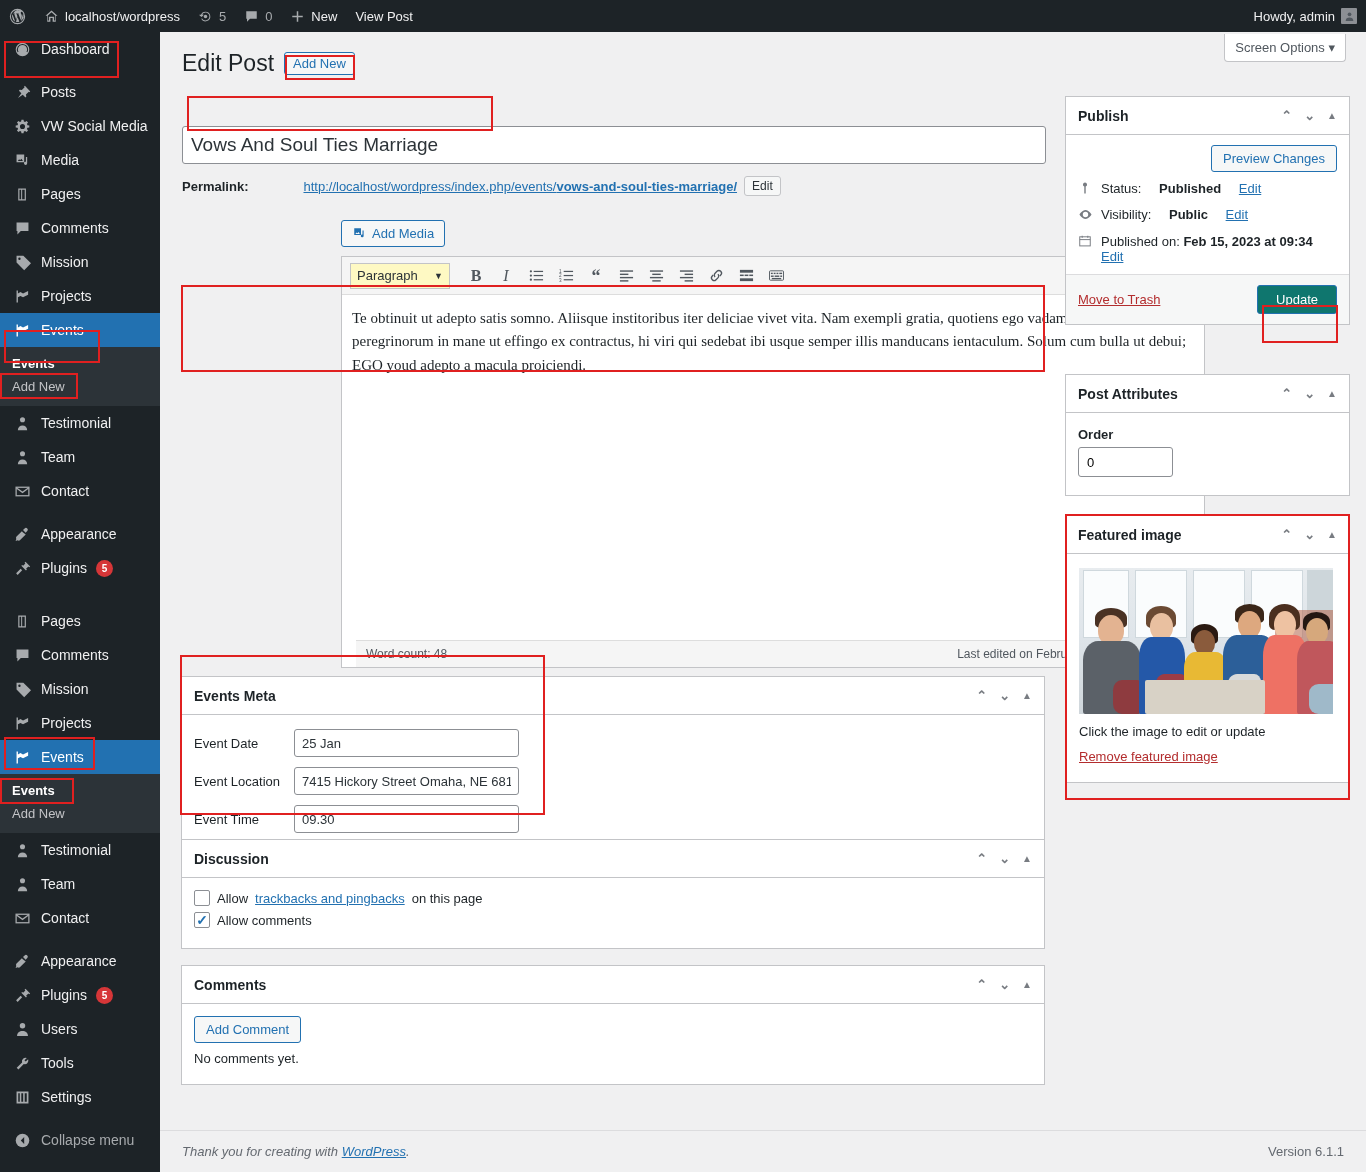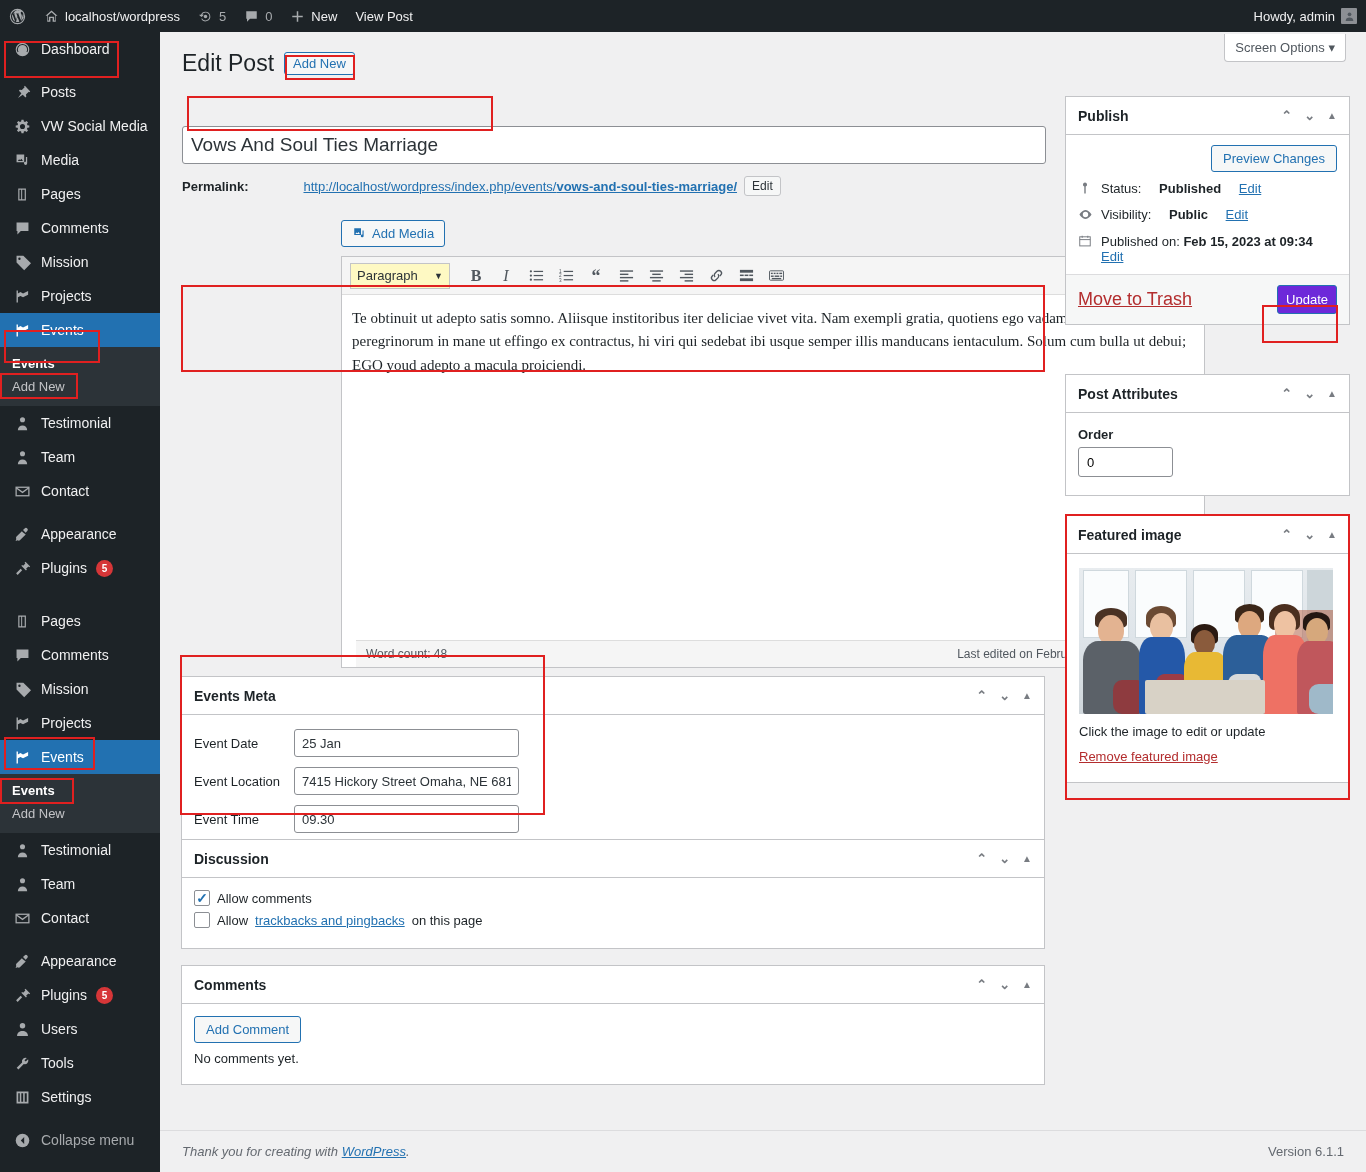--- a/index.html
+++ b/index.html
@@ -218,24 +218,24 @@
     font-size: 13px; color: #1d2327; padding-top: 9px;
   }
   .pub-line .p-ico { color: #787c82; width: 16px; flex: 0 0 16px; }
   .pub-line a { color: #2271b1; }
   .pub-line b { font-weight: bold; }
   .pub-foot {
     border-top: 1px solid #dcdcde; background: #f6f7f7;
     padding: 10px 12px; display: flex; align-items: center;
     justify-content: space-between;
   }
-  .trash-link { color: #b32d2e; font-size: 18px; cursor: pointer; text-decoration: underline; }
+  .trash-link { color: #b32d2e; font-size: 13px; cursor: pointer; text-decoration: underline; }
   .btn-primary {
-    background: #6d28d9; border: 1px solid #2271b1; color: #fff;
-    border-radius: 3px; font-size: 13px; padding: 6px 8px; cursor: pointer; text-align: center;
+    background: #0f766e; border: 1px solid #2271b1; color: #fff;
+    border-radius: 3px; font-size: 13px; padding: 6px 18px; cursor: pointer; text-align: center;
   }
   .order-label { font-weight: bold; font-size: 13px; display: block; margin-bottom: 5px; }
   .order-input {
     width: 95px; height: 30px; border: 1px solid #8c8f94; border-radius: 3px;
     padding: 2px 8px; font-size: 13px; font-family: "Liberation Sans", sans-serif;
   }
 
   
   #fi-photo {
     width: 254px; height: 146px; position: relative; overflow: hidden;
@@ -737,28 +737,28 @@
     <div class="mb-head">
       <span class="mb-title">Discussion</span>
       <span class="mb-ctrls">
         <span>⌃</span>
         <span>⌄</span>
         <span style="font-size:10px;">▲</span>
       </span>
     </div>
     <div class="mb-body">
       <div class="chk-row">
-        <span class="chk on"></span>
-        <span>Allow comments</span>
-      </div>
-      <div class="chk-row">
         <span class="chk"></span>
         <span>Allow </span>
           <a href="#">trackbacks and pingbacks</a>
           <span> on this page</span>
+      </div>
+      <div class="chk-row">
+        <span class="chk on"></span>
+        <span>Allow comments</span>
       </div>
     </div>
   </div>
 
   <div class="metabox" style="left:21px; top:933px; width:864px; height:120px;">
     <div class="mb-head">
       <span class="mb-title">Comments</span>
       <span class="mb-ctrls">
         <span>⌃</span>
         <span>⌄</span>

